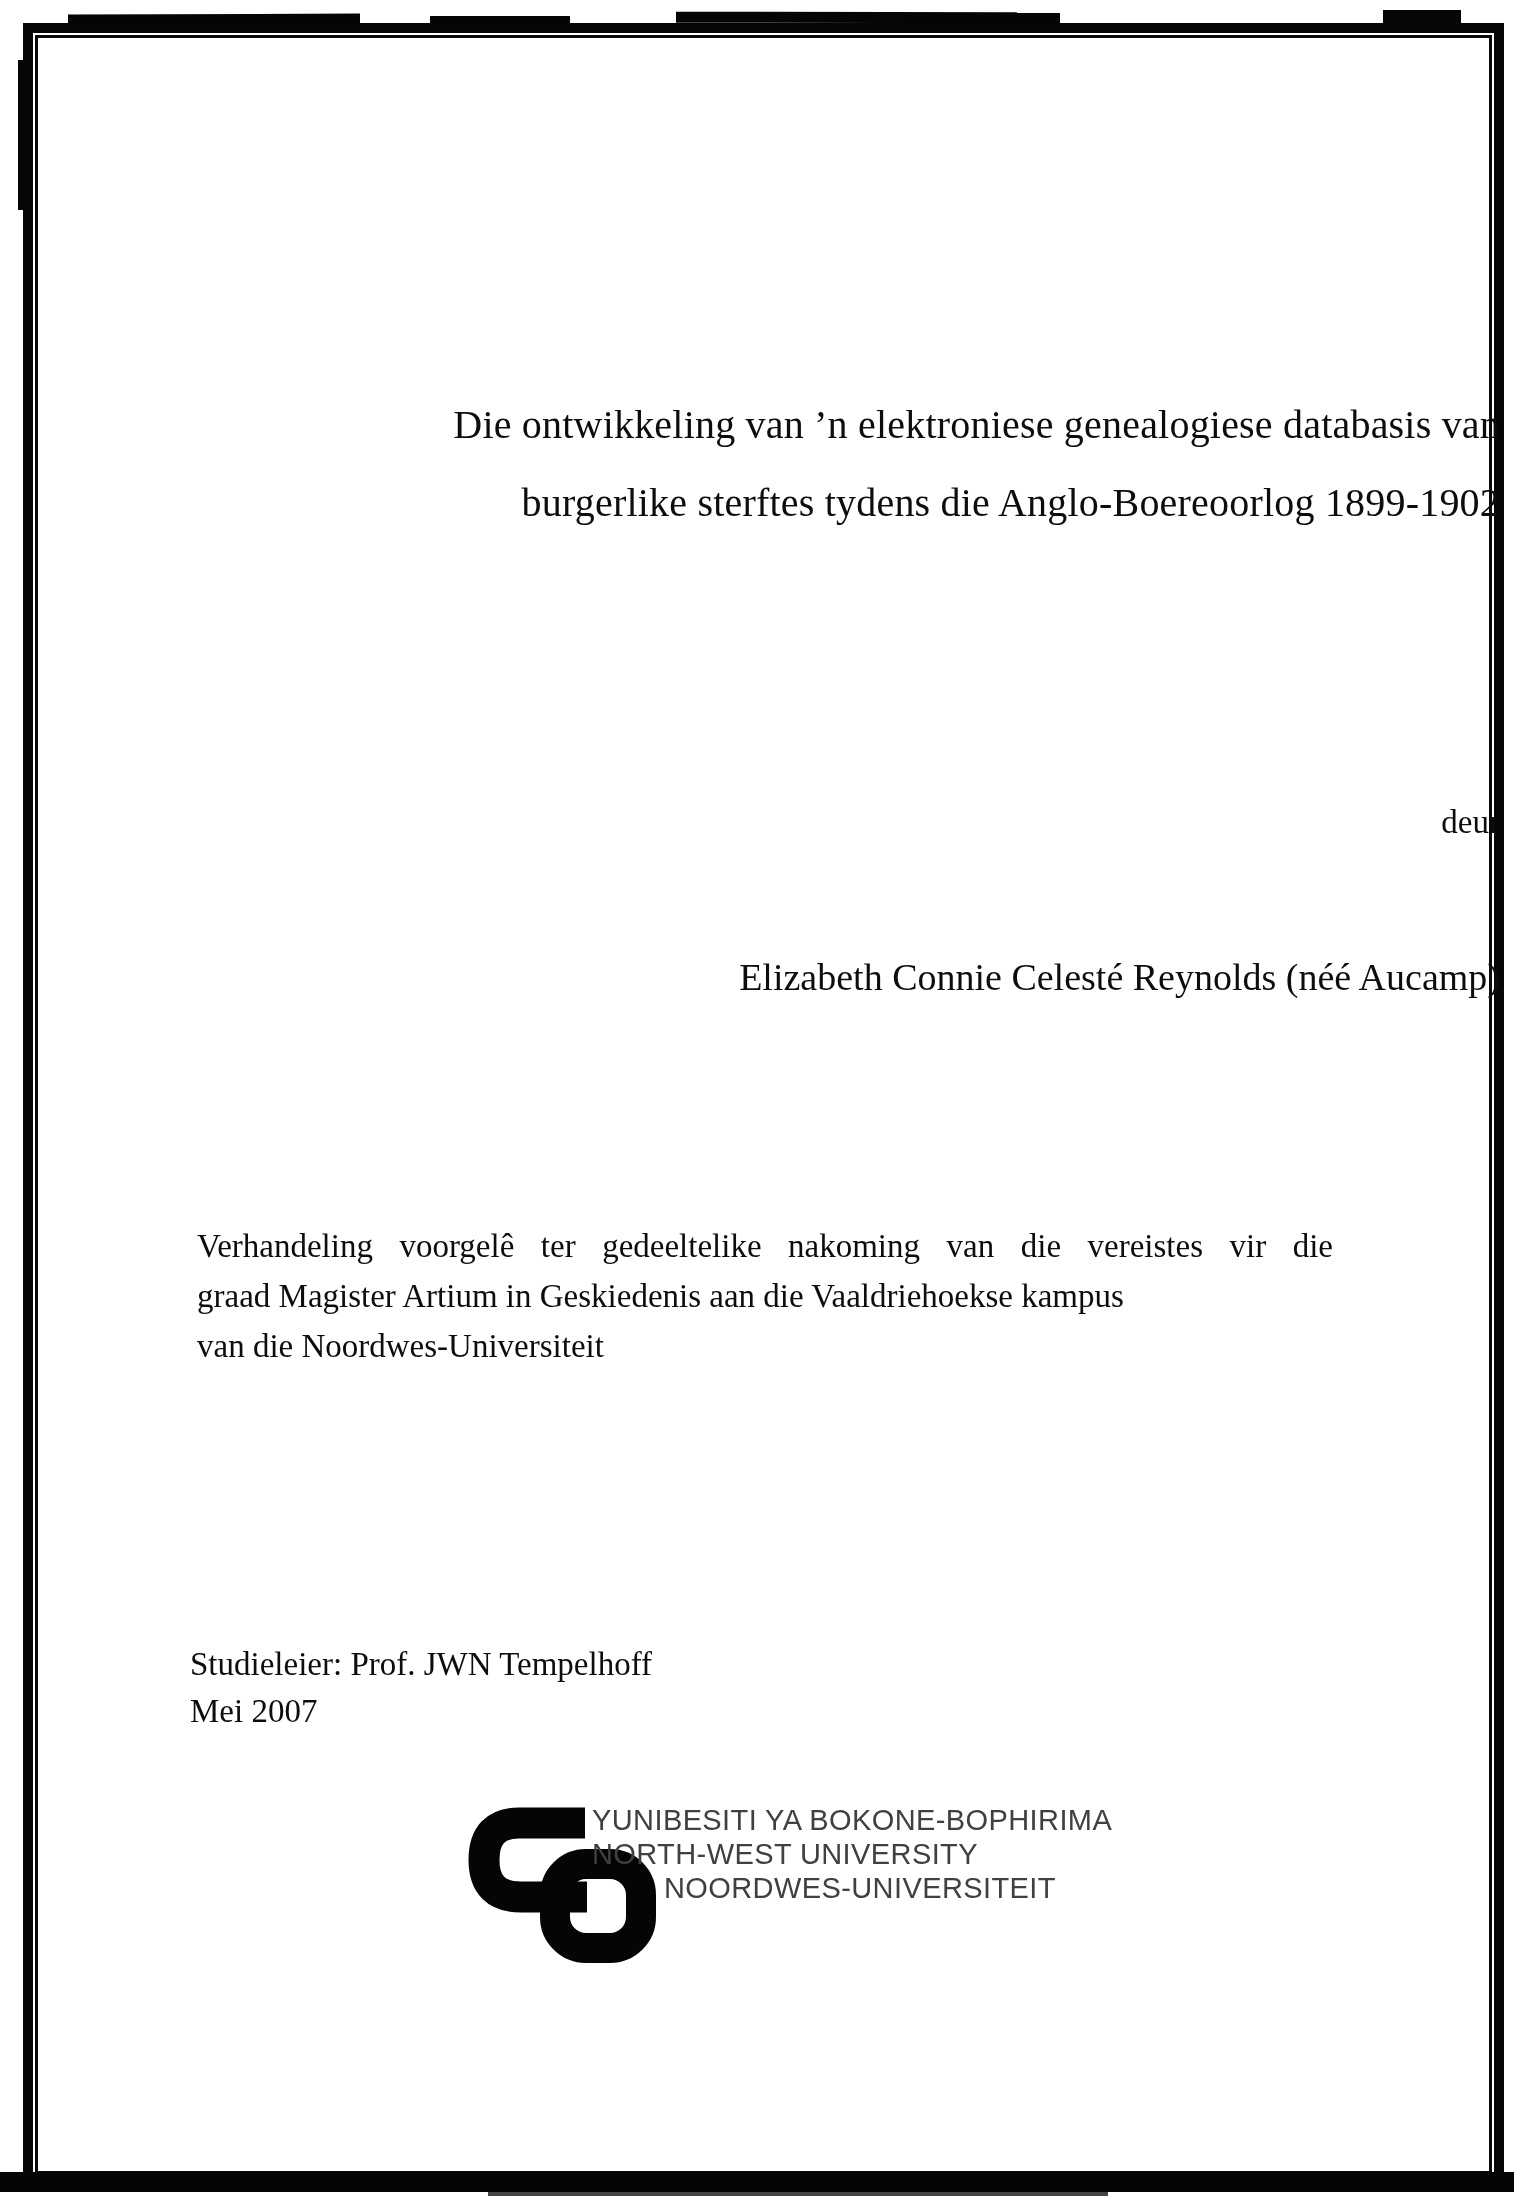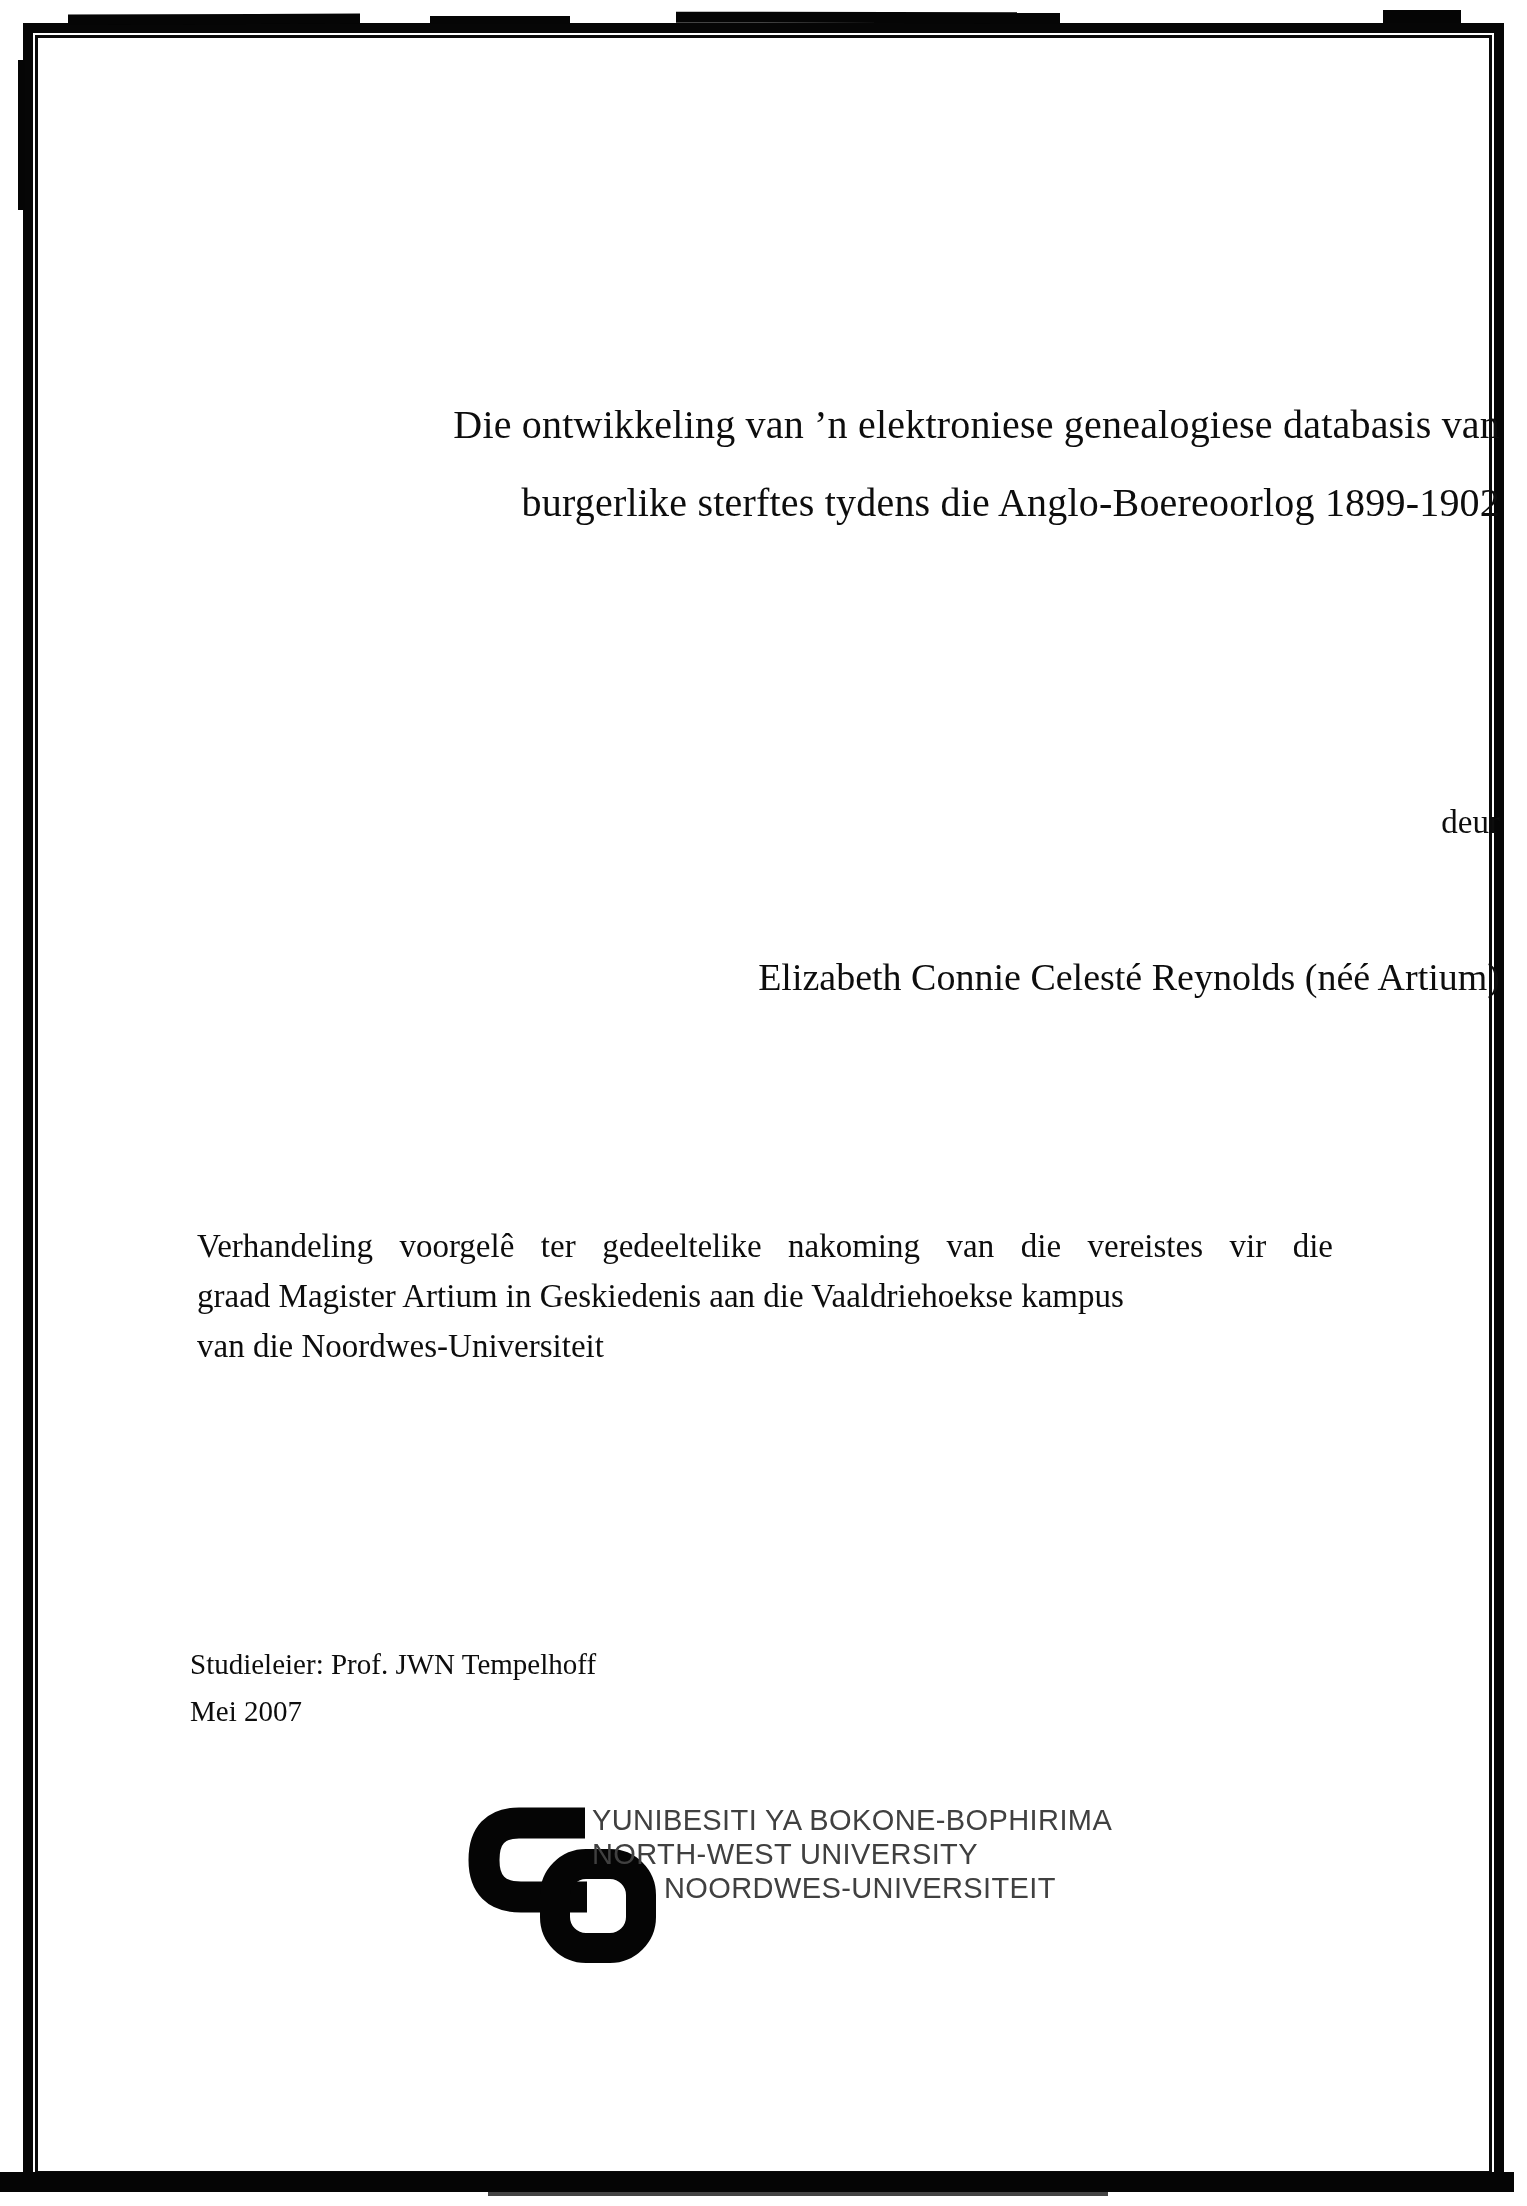--- a/index.html
+++ b/index.html
@@ -59,21 +59,21 @@
     font-size: 33px;
     line-height: 50px;
   }
   .statement .justified { text-align: justify; text-align-last: justify; }
   .statement .nowrap { white-space: nowrap; }
   .italic { }
 
   
   .supervisor-block {
     position: absolute; left: 190px; top: 1641px;
-    font-size: 29px;
+    font-size: 33px;
     line-height: 47px;
   }
 
   
   .logo { position: absolute; left: 467px; top: 1803px; }
   .logo-mark { position: absolute; left: 0; top: 3px; }
   .logo-text {
     position: absolute; left: 125px; top: 0;
     font-family: Liberation Sans, sans-serif;
     font-size: 29px;
@@ -100,21 +100,21 @@
 <div class="artifact art-bottom-2"></div>
 <div class="artifact art-left-1"></div>
 
 <div class="centered-col title">
   <div>Die ontwikkeling van ’n elektroniese genealogiese databasis van</div>
   <div>burgerlike sterftes tydens die Anglo-Boereoorlog 1899-1902</div>
 </div>
 
 <div class="centered-col byline">deur</div>
 
-<div class="centered-col author">Elizabeth Connie Celesté Reynolds (néé Artium)</div>
+<div class="centered-col author">Elizabeth Connie Celesté Reynolds (néé Aucamp)</div>
 
 <div class="statement">
   <div class="justified">Verhandeling voorgelê ter gedeeltelike nakoming van die vereistes vir die</div>
   <div class="nowrap"><span>graad </span><span class="italic">Magister Artium</span><span> in Geskiedenis aan die Vaaldriehoekse kampus</span></div>
   <div>van die Noordwes-Universiteit</div>
 </div>
 
 <div class="supervisor-block">
   <div>Studieleier: Prof. JWN Tempelhoff</div>
   <div>Mei 2007</div>

